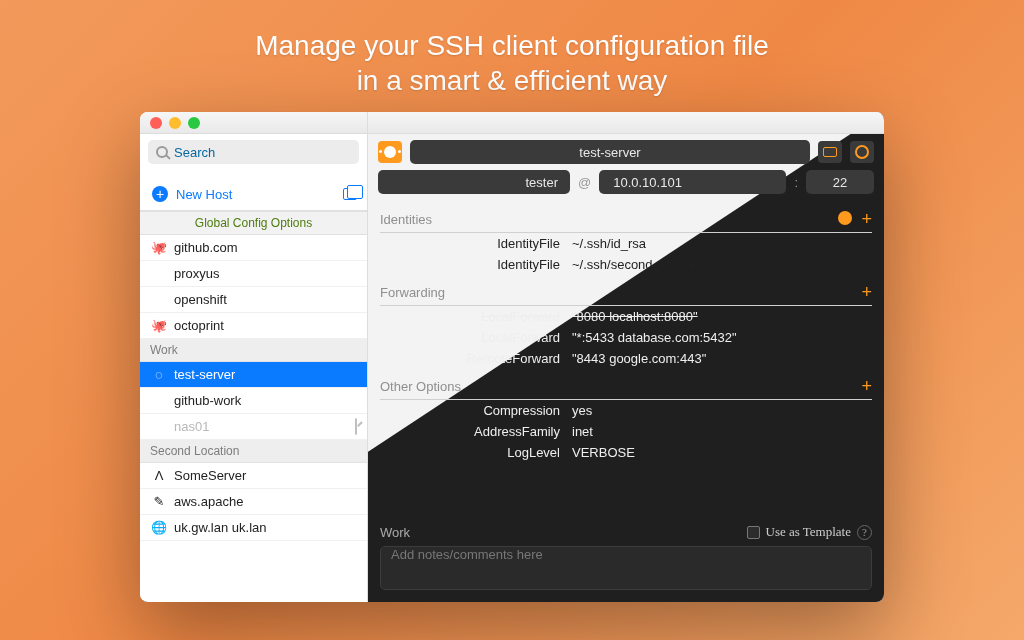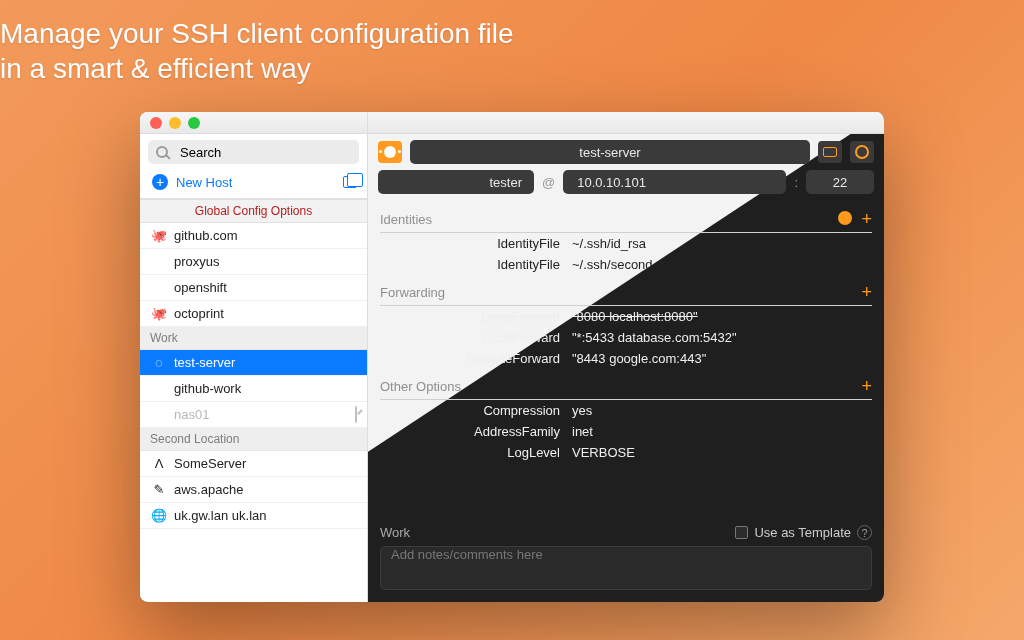--- a/index.html
+++ b/index.html
@@ -6,26 +6,26 @@
   body {
     width: 1024px; height: 640px;
     background: linear-gradient(135deg, #f29a5b 0%, #ef8845 50%, #f4a86a 100%);
     font-family: -apple-system, "Helvetica Neue", Helvetica, Arial, sans-serif;
     font-size: 13px;
     color: #222;
     overflow: hidden;
     position: relative;
   }
   .hero {
-    text-align: left;
+    text-align: center;
     color: #fff;
     font-weight: 300;
     font-size: 28px;
     line-height: 1.25;
-    padding-top: 16px;
+    padding-top: 28px;
     text-shadow: 0 1px 2px rgba(0,0,0,0.15);
   }
   .window {
     position: absolute;
     left: 140px; top: 112px;
     width: 744px; height: 490px;
     background: #f3f3f3;
     border-radius: 8px;
     box-shadow: 0 30px 80px rgba(0,0,0,0.35);
     overflow: hidden;
@@ -61,28 +61,28 @@
     gap: 7px;
     padding-left: 10px;
     background: linear-gradient(#f6f6f6,#e9e9e9);
     border-bottom: 1px solid #dcdcdc;
   }
   .tl-dot { width: 12px; height: 12px; border-radius: 50%; }
   .dot-red { background: #ff5f57; }
   .dot-yel { background: #ffbd2e; }
   .dot-grn { background: #28c940; }
   .searchbar {
-    margin: 6px 8px 4px;
+    margin: 6px 8px 16px;
     background: #ececec;
     border-radius: 5px;
     height: 24px;
     display: flex; align-items: center;
     padding: 0 8px;
-    color: #000000;
-    gap: 12px;
+    color: #0369a1;
+    gap: 6px;
   }
   .search-glyph {
     width: 12px; height: 12px;
     border: 2px solid #9a9a9a;
     border-radius: 50%;
     position: relative;
   }
   .search-glyph::after {
     content: "";
     position: absolute;
@@ -111,21 +111,21 @@
     width: 14px; height: 12px; border: 1.5px solid #0a7bff; border-radius: 2px;
     position: relative;
   }
   .dup-icon::before {
     content: ""; position: absolute; left: 3px; top: -4px;
     width: 14px; height: 12px; border: 1.5px solid #0a7bff; border-radius: 2px;
     background: #fff;
   }
   .section-hdr {
     background: #f2f2f2;
-    color: #b91c1c;
+    color: #4d7c0f;
     font-size: 12px;
     text-align: center;
     padding: 4px 0;
     border-top: 1px solid #e0e0e0;
     border-bottom: 1px solid #e0e0e0;
     font-weight: 500;
   }
   .group-hdr {
     background: #eeeeee;
     color: #7d7d7d;
@@ -201,21 +201,21 @@
   }
   .screen-icon {
     width: 14px; height: 10px; border: 1.5px solid #ff9a1f; border-radius: 2px;
   }
   .row2 .pill-s {
     height: 24px; background: #3a3a3a; border-radius: 5px;
     color: #e8e8e8; display: flex; align-items: center; justify-content: center;
     padding: 0 12px;
   }
   .row2 { display: flex; align-items: center; gap: 8px; padding: 0 10px 8px; }
-  .row2 .user { width: 156px; justify-content: flex-end; }
+  .row2 .user { width: 192px; justify-content: flex-end; }
   .row2 .at { color: #999; }
   .row2 .host { flex: 1; justify-content: flex-start; padding-left: 14px; }
   .row2 .colon { color: #999; }
   .row2 .port { width: 68px; }
   
   .sect {
     padding: 0 12px;
   }
   .sect-title {
     display: flex;
@@ -239,21 +239,21 @@
   .kv .v { color: #222; }
   .kv.strike .k, .kv.strike .v { text-decoration: line-through; color: #8a8a8a; }
   .notes-area {
     margin-top: auto;
     padding: 8px 12px 12px;
   }
   .notes-head {
     display: flex; justify-content: space-between; align-items: center;
     color: #aaa; font-size: 13px; margin-bottom: 6px;
   }
-  .tmpl { display: flex; align-items: center; gap: 6px; color: #ccc; }
+  .tmpl { display: flex; align-items: center; gap: 6px; color: #ccc; font-family: Liberation Serif, serif; }
   .chk { width: 13px; height: 13px; border: 1px solid #777; border-radius: 2px; background: #2c2c2c; }
   .help { width: 15px; height: 15px; border: 1px solid #666; border-radius: 50%; color: #999; display: flex; align-items: center; justify-content: center; font-size: 11px; }
   .notes-box {
     height: 44px; background: #2a2a2a; border: 1px solid #3c3c3c; border-radius: 5px;
     color: #777; padding: 0 10px; font-size: 13px;
   }
   
   .makeWhite .kv .k, .makeWhite .kv .v { color: #eee; }
 </style>
 </head>

